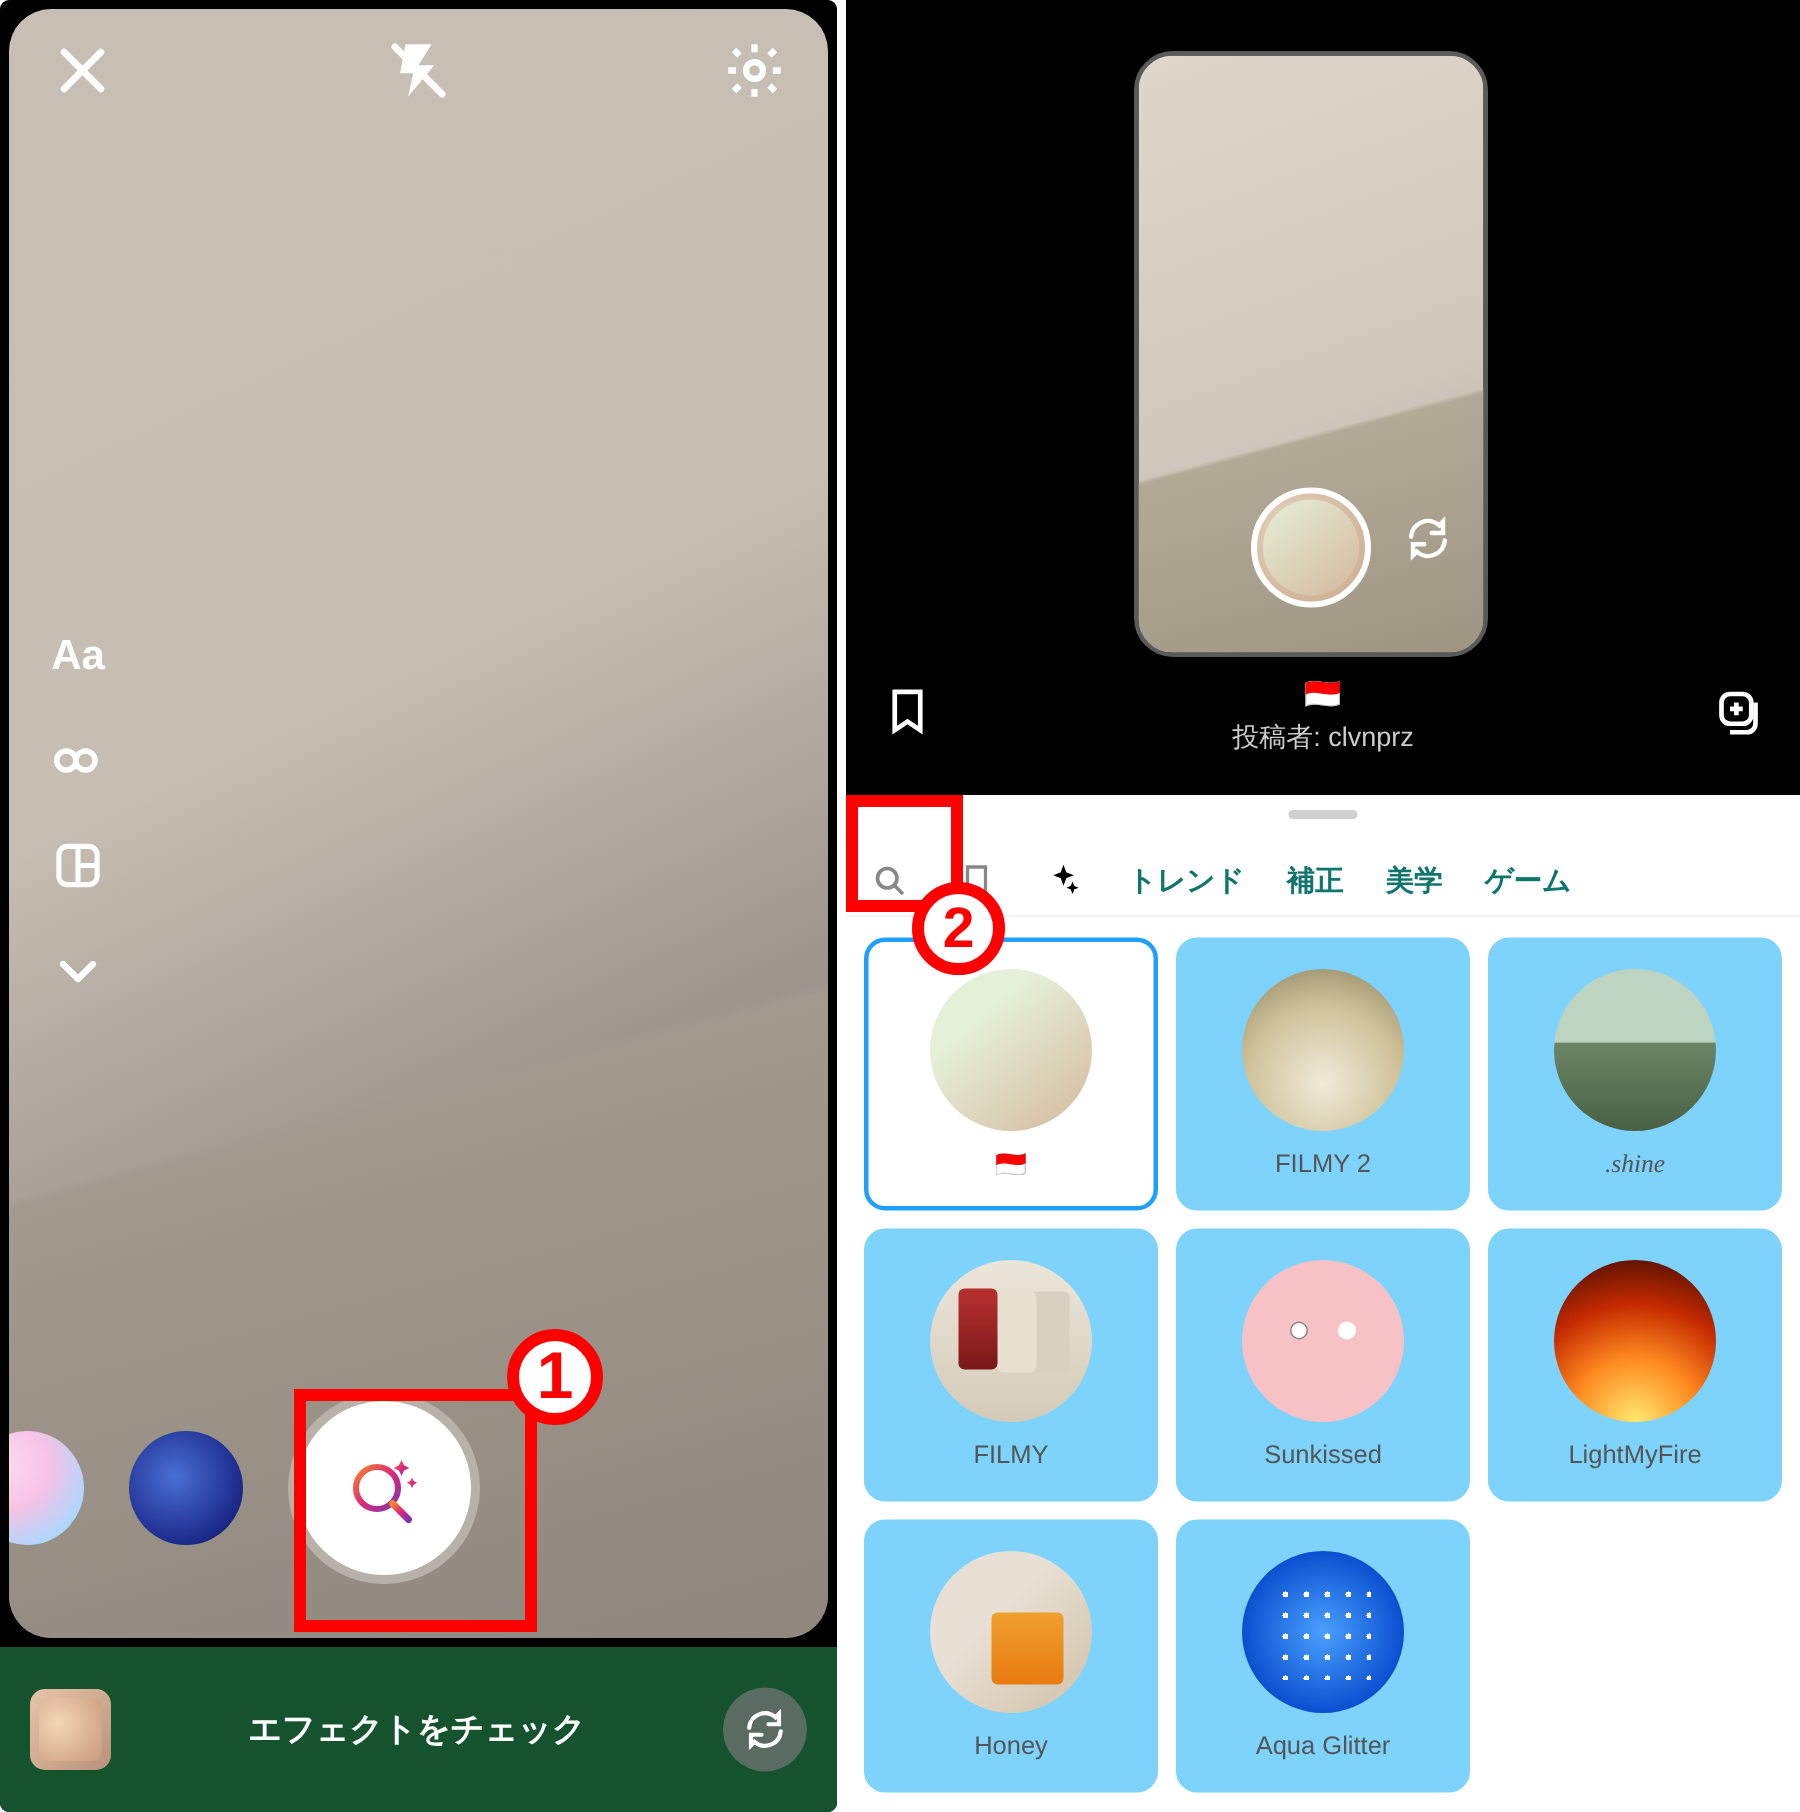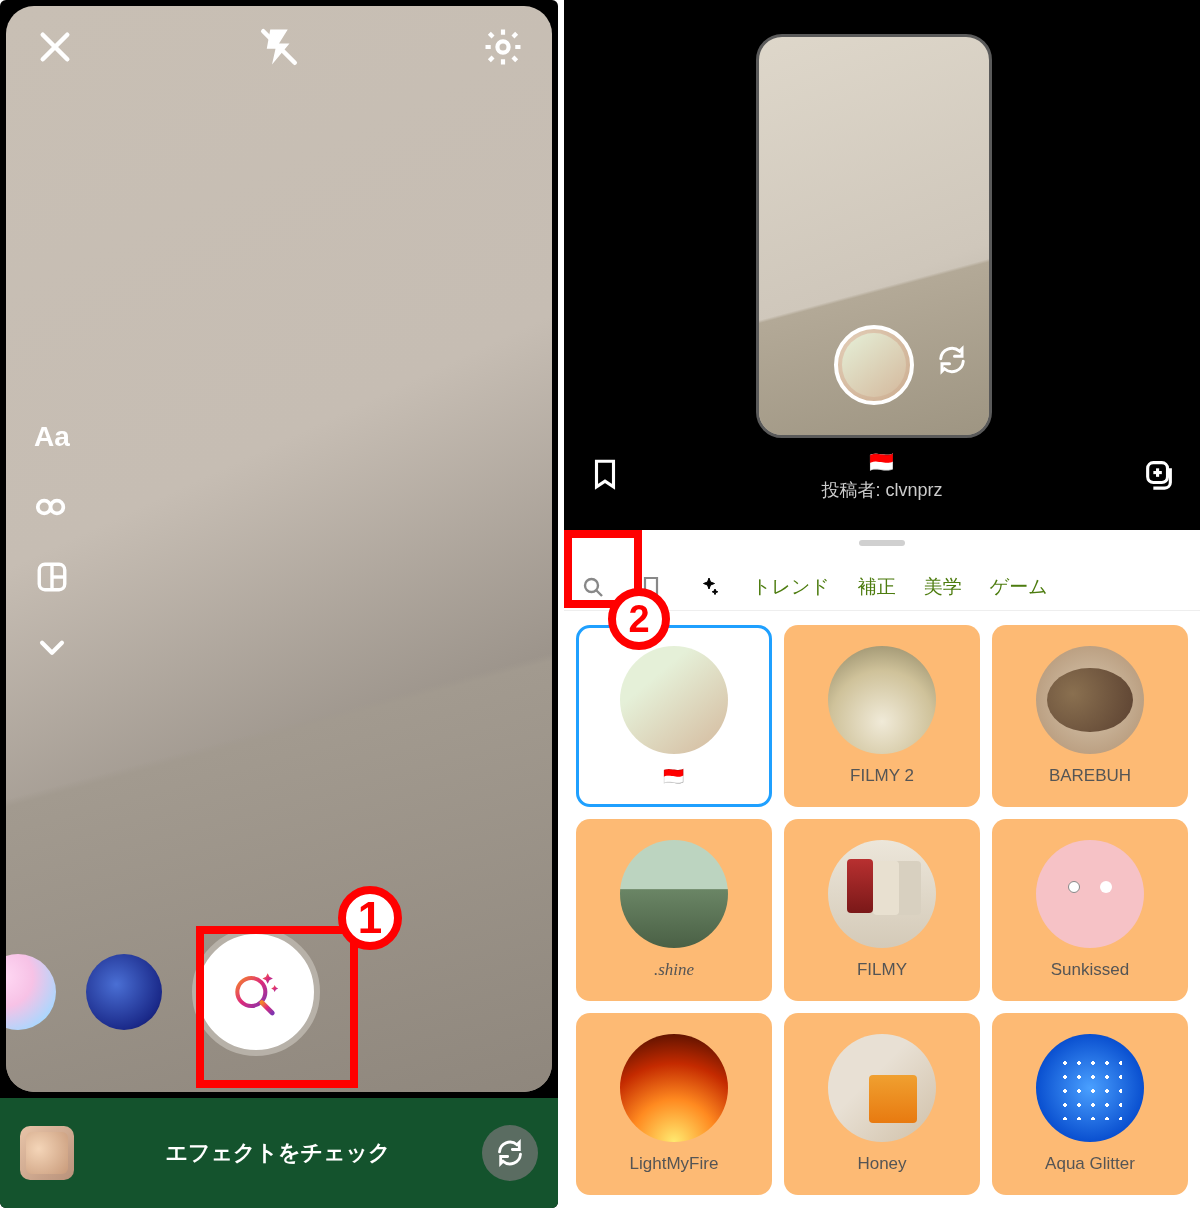--- a/index.html
+++ b/index.html
@@ -64,24 +64,24 @@
   .meta-center { flex:1; text-align:center; color:#ccc; font-size:18px; }
   .meta-flag { font-size: 20px; display:block; margin-bottom:4px; }
   .preview-meta svg { width:34px; height:34px; }
 
   .gallery-sheet { position:absolute; left:0; right:0; top: 530px; bottom:0; background:#fff; }
   .sheet-handle { width:46px; height:6px; background:#d0d0d0; border-radius:3px; margin: 10px auto; }
   .sheet-tabs { display:flex; align-items:center; gap: 0; padding: 8px 0 0 0; border-bottom: 1px solid #eee; }
   .tab-ic { width:58px; display:flex; align-items:center; justify-content:center; padding: 10px 0; }
   .tab-ic svg{width:24px;height:24px;}
   .tab-ic.active svg{stroke:#000;}
-  .tab-txt { padding: 10px 14px; font-size:19px; color:#4d7c0f; font-weight:400; white-space:nowrap; }
+  .tab-txt { padding: 10px 14px; font-size:19px; color:#0f766e; font-weight:700; white-space:nowrap; }
 
   .effects-grid { display:grid; grid-template-columns: repeat(3,1fr); gap: 12px; padding: 14px 12px; }
-  .fx-card { background:#fdba74; border-radius: 14px; height: 182px; display:flex; flex-direction:column; align-items:center; justify-content:center; gap:12px; }
+  .fx-card { background:#7dd3fc; border-radius: 14px; height: 182px; display:flex; flex-direction:column; align-items:center; justify-content:center; gap:12px; }
   .fx-card.selected { border: 3px solid #1fa0ff; background:#fff; }
   .fx-thumb { width: 108px; height:108px; border-radius:50%; }
   .fx-label { font-size:17px; color:#555; font-weight:500; }
   .th-1 { background: linear-gradient(140deg,#e5f0d8 30%,#d4b89c); }
   .th-2 { background: radial-gradient(circle at 50% 70%,#f0ead8,#cfc29a 55%,#8a8160); }
   .th-3 { background: radial-gradient(circle at 50% 50%,#d8c8b0,#b09070); position:relative; overflow:hidden;}
   .th-3::after{content:"";position:absolute;left:10%;top:20%;width:80%;height:60%;border-radius:50%;background:radial-gradient(circle at 30% 40%,#8a7050,#5a4030);}
   .th-4 { background: linear-gradient(#ece6da,#d4cab8); position:relative; }
   .th-4::after{content:"";position:absolute;left:18%;top:18%;width:24%;height:50%;background:linear-gradient(#b83030,#7a1818);border-radius:4px;box-shadow: 26px 2px 0 0 #e8e0d0, 48px 2px 0 0 #d8d0c0;}
   .th-5 { background: linear-gradient(#bcd4c0 45%,#6a8565 46%,#4a6045); }
@@ -243,24 +243,20 @@
       <div class="effects-grid">
         <div class="fx-card selected">
           <div class="fx-thumb th-1"></div>
           <div class="fx-label">🇮🇩</div>
         </div>
         <div class="fx-card">
           <div class="fx-thumb th-2"></div>
           <div class="fx-label">FILMY 2</div>
         </div>
         <div class="fx-card">
-          <div class="fx-thumb th-3"></div>
-          <div class="fx-label">BAREBUH</div>
-        </div>
-        <div class="fx-card">
           <div class="fx-thumb th-5"></div>
           <div class="fx-label" style="font-style:italic;font-family:cursive">.shine</div>
         </div>
         <div class="fx-card">
           <div class="fx-thumb th-4"></div>
           <div class="fx-label">FILMY</div>
         </div>
         <div class="fx-card">
           <div class="fx-thumb th-6"></div>
           <div class="fx-label">Sunkissed</div>

